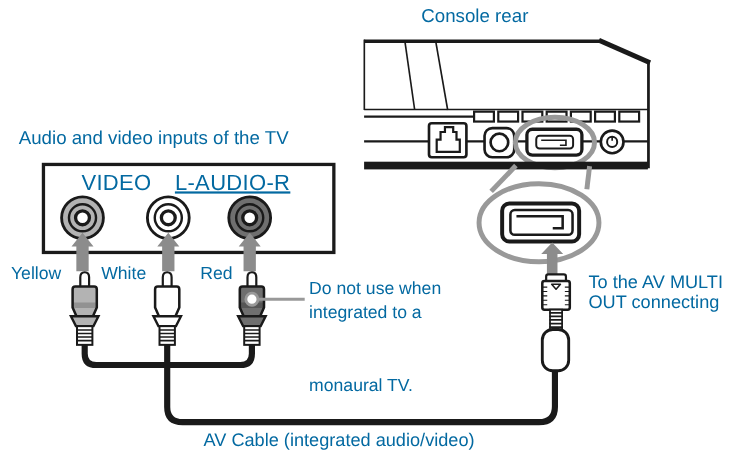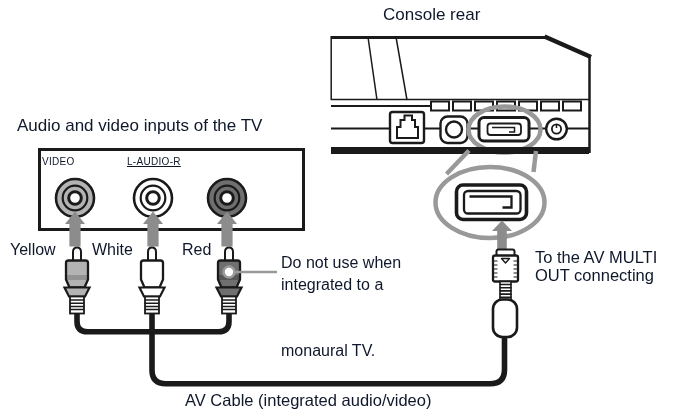--- a/index.html
+++ b/index.html
@@ -6,29 +6,29 @@
   #stage{
     position:relative;
     width:679px;height:414px;
     background:#ffffff;
     overflow:hidden;
     font-family:"Liberation Sans",sans-serif;
   }
   #art{position:absolute;left:0;top:0;}
   .label{
     position:absolute;
-    color:#0f172a;
+    color:#0369a1;
     white-space:nowrap;
     font-family:"Liberation Sans",sans-serif;
     line-height:1.15;
     text-align:right;
   }
   .cap17{font-size:17px;}
   .cap16{font-size:16px;}
-  .jack-lbl{font-size:10px;letter-spacing:0.3px;}
+  .jack-lbl{font-size:20px;letter-spacing:0.3px;margin-left:32px;}
   .note-line{font-size:16px;}
   .callout-line-txt{font-size:16.5px;}
 </style>
 </head>
 <body>
 
 <div id="stage">
 
   <svg id="art" width="679" height="414" viewBox="0 0 679 414">
 

